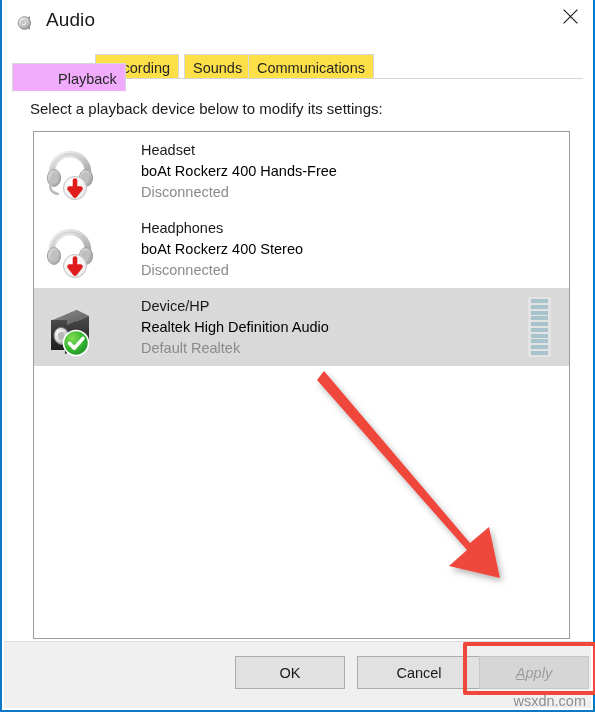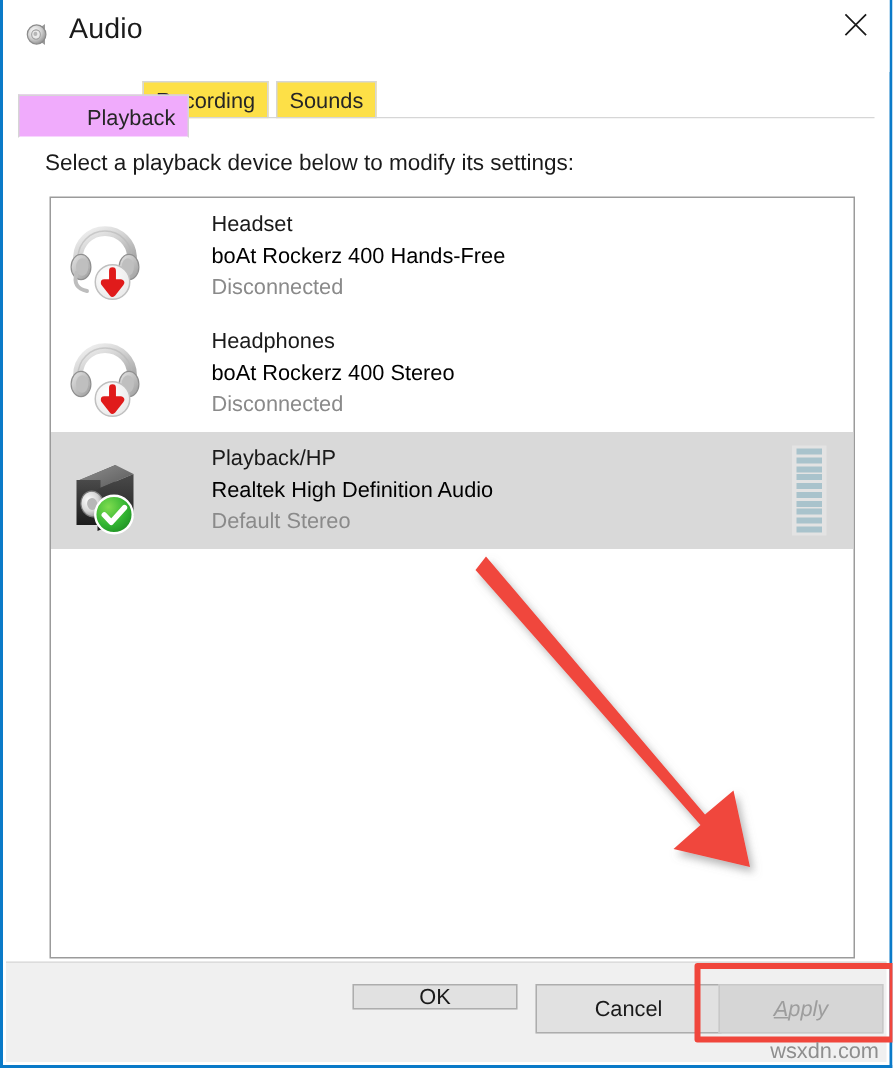--- a/index.html
+++ b/index.html
@@ -175,21 +175,21 @@
     pointer-events: none;
     z-index: 6;
   }
 
   
   #bottom-bar {
     position: absolute; left: 0; right: 0; bottom: 0; height: 67px;
     background: #f0f0f0;
     border-top: 1px solid #dcdcdc;
   }
-  #ok-button     { left: 231px; top: 14px; width: 110px; height: 17px; background:#e1e1e1; }
+  #ok-button     { left: 231px; top: 14px; width: 110px; height: 33px; background:#e1e1e1; }
   #cancel-button { left: 353px; top: 14px; width: 124px; height: 33px; background:#e1e1e1; }
   #apply-button  { left: 475px; top: 14px; width: 110px; height: 33px; }
 
   
   #red-arrow {
     position: absolute; left: 0; top: 0; width: 595px; height: 712px;
     pointer-events: none; z-index: 5;
   }
 
   
@@ -233,20 +233,23 @@
 
   <div id="tabstrip">
     <div class="tab active" style="left:0px;">
         <span>Playback</span>
       </div>
     <div class="tab" style="left:83px;">
         <span>Recording</span>
       </div>
     <div class="tab" style="left:172px;">
         <span>Sounds</span>
+      </div>
+    <div class="tab" style="left:236px;">
+        <span>Communications</span>
       </div>
   </div>
   <div id="tab-underline"></div>
 
   <div id="content">
 
     <div id="instruction">Select a playback device below to modify its settings:</div>
 
     <div id="device-list">
 
@@ -345,23 +348,23 @@
             <polygon points="20,30 44,20 44,48 20,58" fill="url(#boxFront)"></polygon>
 
             <ellipse cx="16.5" cy="40" rx="7.5" ry="8.6" fill="url(#coneG)" stroke="#7a7a7a" stroke-width="0.8" transform="rotate(-12 16.5 40)"></ellipse>
             <ellipse cx="16.5" cy="40" rx="3.4" ry="4" fill="#b7b7b7" transform="rotate(-12 16.5 40)"></ellipse>
 
             <circle cx="31" cy="47" r="12.5" fill="url(#greenBadge)" stroke="#ffffff" stroke-width="1.6"></circle>
             <path d="M24.5 47.3 L29.2 52.2 L38 42.4" fill="none" stroke="#ffffff" stroke-width="3.6" stroke-linecap="round" stroke-linejoin="round"></path>
           </svg>
         </div>
         <div class="device-text">
-          <span class="device-name">Playback/HP</span>
+          <span class="device-name">Device/HP</span>
           <span class="device-desc">Realtek High Definition Audio</span>
-          <span class="device-status">Default Stereo</span>
+          <span class="device-status">Default Realtek</span>
         </div>
         <div class="vu-meter">
           <div class="vu-seg"></div>
           <div class="vu-seg"></div>
           <div class="vu-seg"></div>
           <div class="vu-seg"></div>
           <div class="vu-seg"></div>
           <div class="vu-seg"></div>
           <div class="vu-seg"></div>
           <div class="vu-seg"></div>

